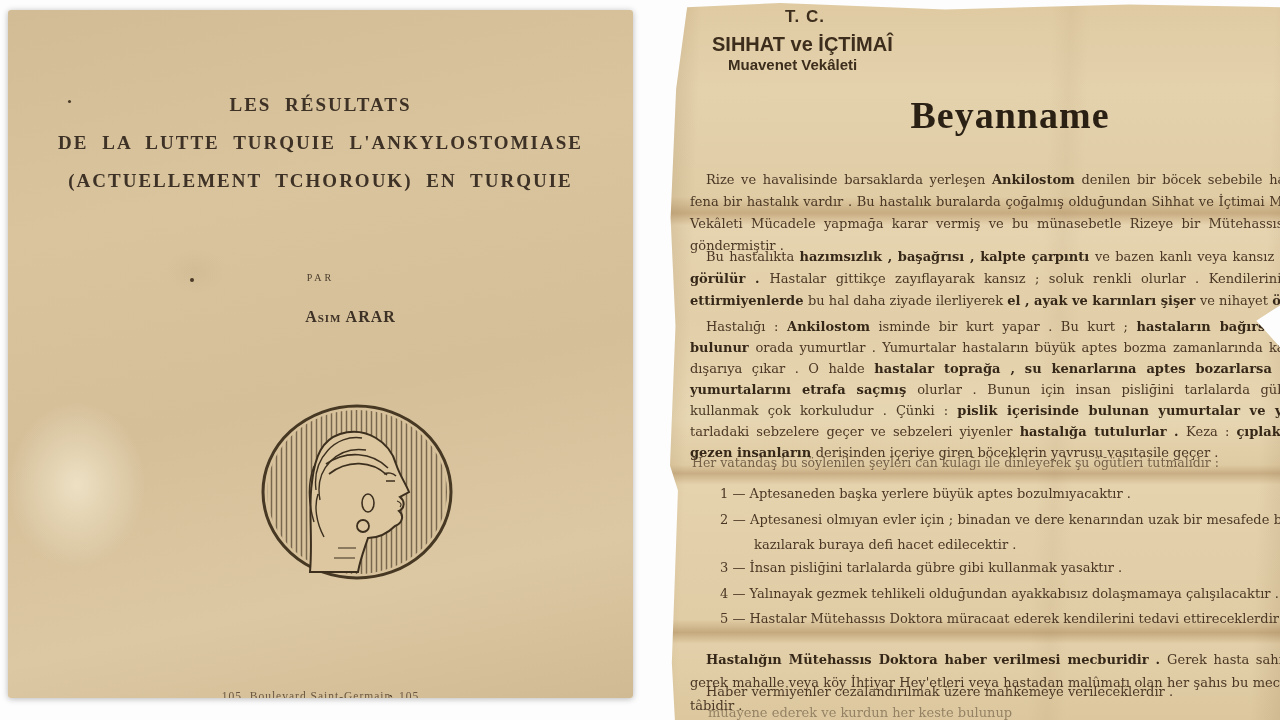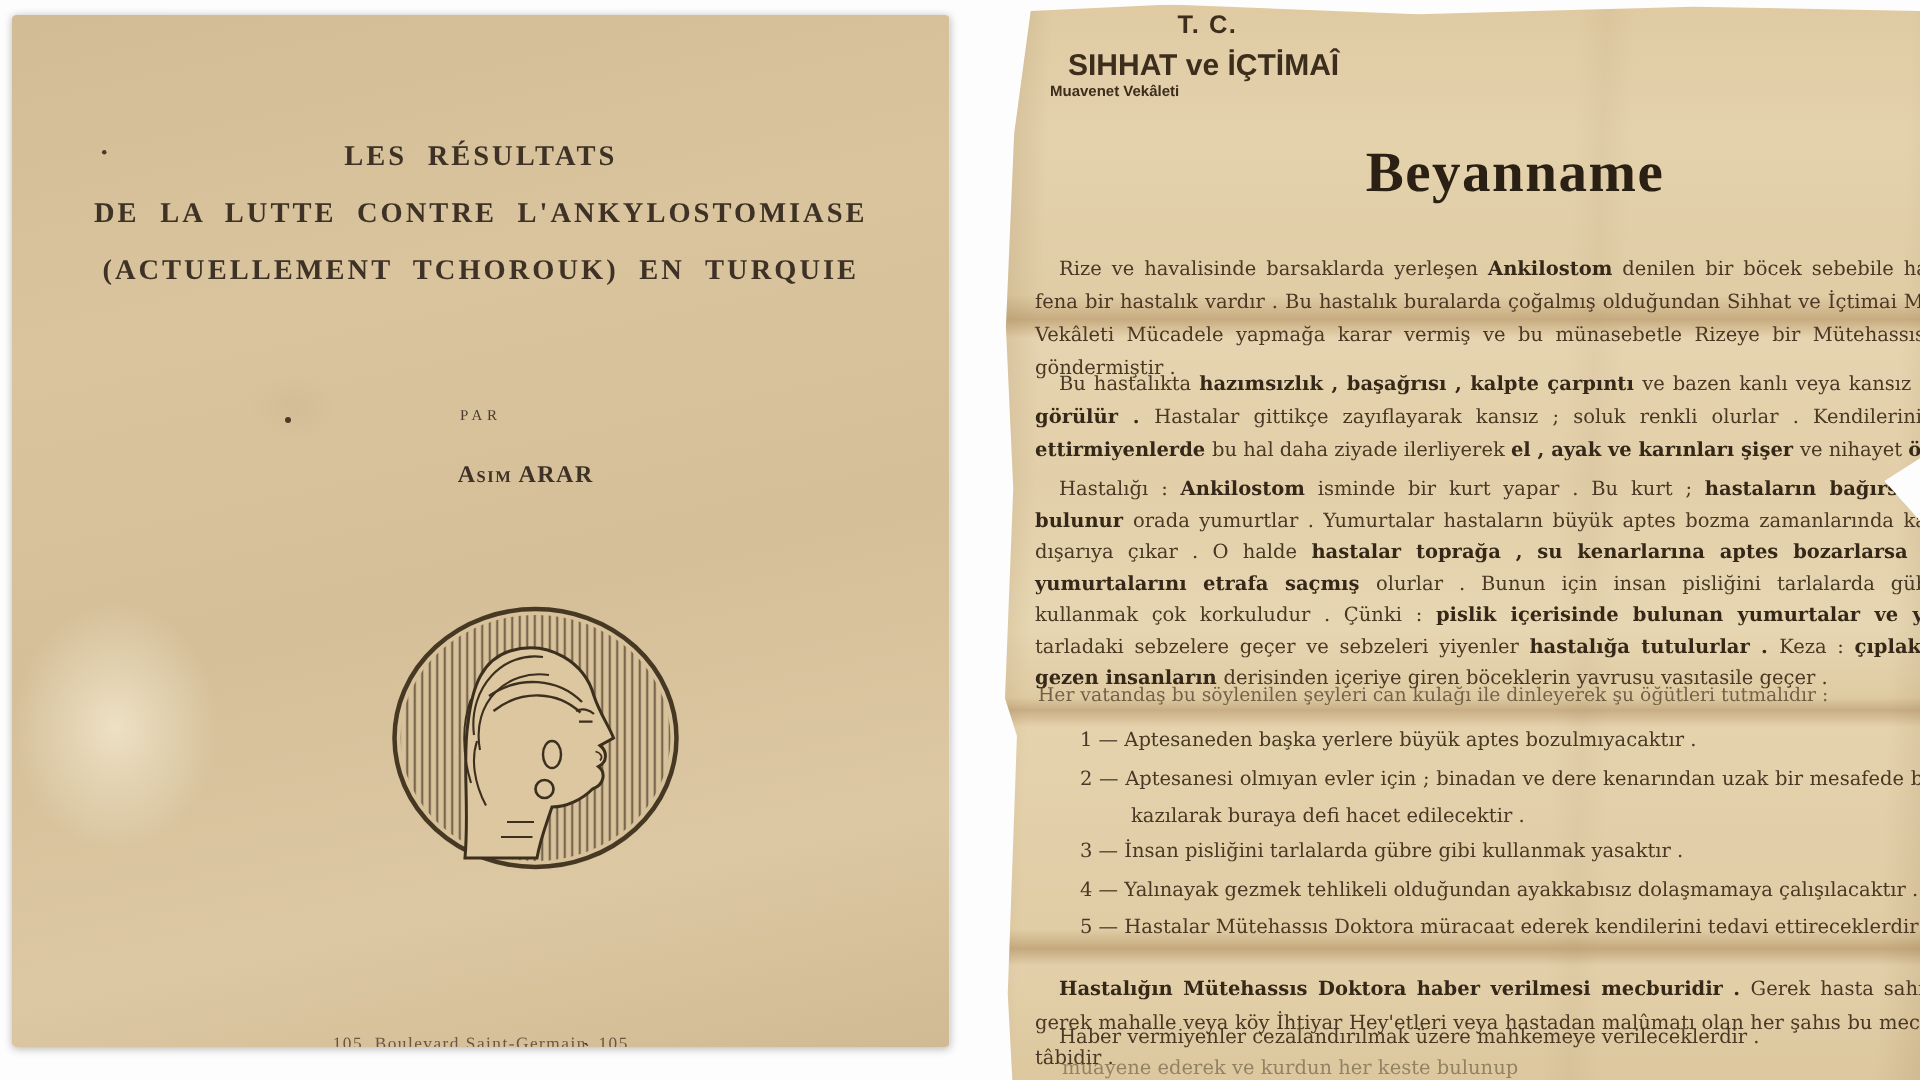--- a/index.html
+++ b/index.html
@@ -43,21 +43,21 @@
     background:
       linear-gradient(92deg, rgba(140,110,70,.20), rgba(140,110,70,0) 5%, rgba(140,110,70,0) 60%, rgba(150,120,80,.07) 63%, rgba(140,110,70,0) 66%, rgba(140,110,70,0) 95%, rgba(140,110,70,.16)),
       linear-gradient(180deg,
         #dfcaa2 0%, #e4d2ad 12%, #e0cda6 27%, #c8ac81 29.3%, #e6d4b0 31%,
         #e2cfa9 44%, #e7d6b2 58%, #dfcba3 64.4%, #c9ae84 65.6%, #e5d3ae 67.2%,
         #e0cca5 86%, #c5a97e 87.8%, #e3d0aa 89.4%, #dcc79e 100%);
   }
   .agency{position:absolute;color:#3c2d1c;font-family:"Liberation Sans",sans-serif;font-weight:bold;}
   .agency-1{left:115px;top:4px;font-size:17px;letter-spacing:1px;}
   .agency-2{left:42px;top:30px;font-size:20px;}
-  .agency-3{left:30px;top:53px;font-size:10px;}
+  .agency-3{left:58px;top:53px;font-size:15px;}
   .pr-title{position:absolute;top:90px;left:160px;width:360px;text-align:center;
     font-weight:bold;font-size:38px;letter-spacing:1px;color:#2b2014;}
   .para{position:absolute;left:20px;width:645px;text-align:justify;
     font-family:"DejaVu Serif", serif;font-size:13px;line-height:22px;
     color:#4a3724;text-indent:16px;}
   .para .b{font-weight:bold;color:#362818;}
   .p1{top:153px;}
   .p2{top:230px;}
   .p3{top:300px;line-height:21px;}
   .advice-intro{position:absolute;left:22px;top:452px;width:645px;white-space:nowrap;
@@ -72,21 +72,21 @@
   .torn-line{position:absolute;left:38px;top:702px;width:645px;white-space:nowrap;
     font-family:"DejaVu Serif", serif;font-size:13px;color:#3c2d1c;opacity:.45;
     filter:blur(.4px);}
 </style>
 </head>
 <body>
 
 <div class="page-left">
   <div class="pl-title">
     <div>LES RÉSULTATS</div>
-    <div>DE LA LUTTE CONTRE L'ANKYLOSTOMIASE</div>
+    <div>DE LA LUTTE TURQUIE L'ANKYLOSTOMIASE</div>
     <div>(ACTUELLEMENT TCHOROUK) EN TURQUIE</div>
   </div>
   <div class="pl-byline">PAR</div>
   <div class="pl-author">Asım ARAR</div>
 
   <div class="pl-coin" aria-label="classical-profile-coin-engraving">
     <svg width="206" height="180" viewBox="0 0 206 180" xmlns="http://www.w3.org/2000/svg">
       <defs>
         <pattern id="hatch" width="5" height="6" patternUnits="userSpaceOnUse">
           <line x1="2.5" y1="0" x2="2.5" y2="6" stroke="#4f3f2b" stroke-width="1.5"></line>

